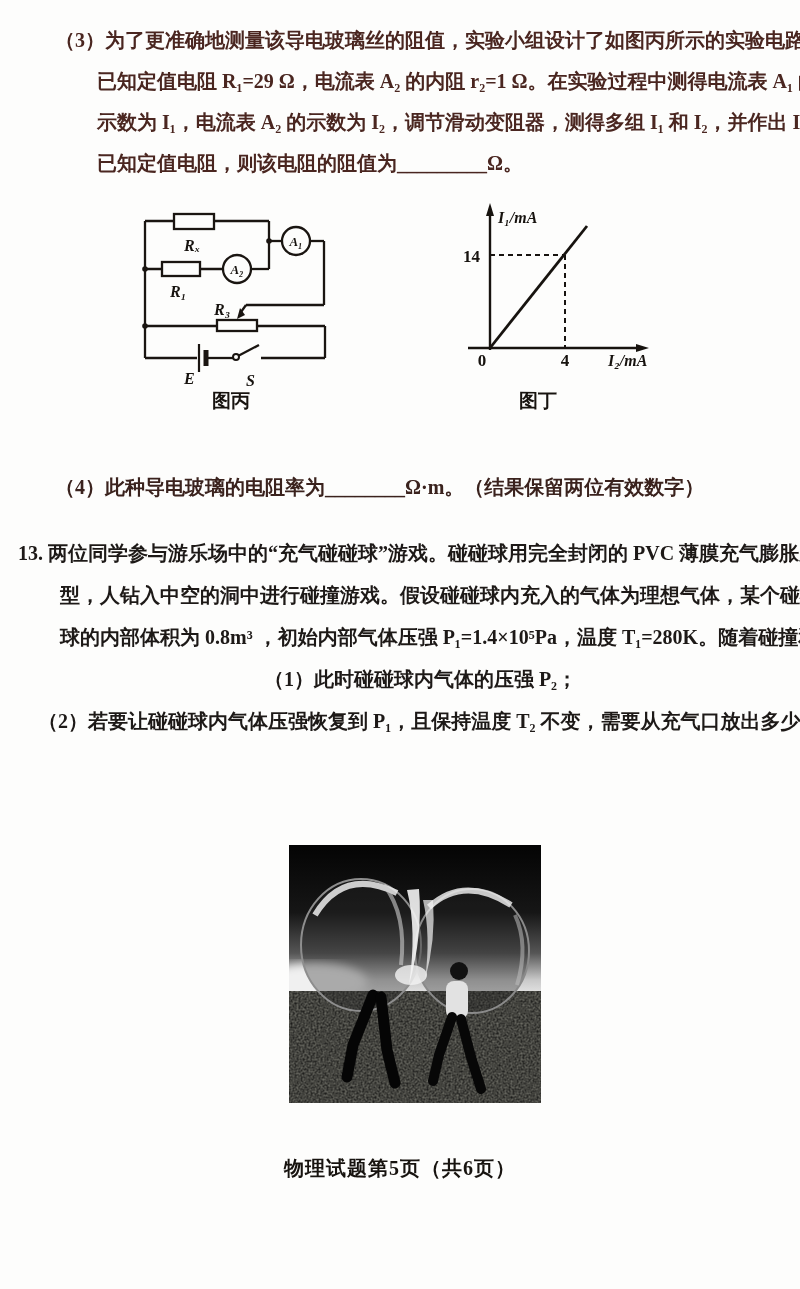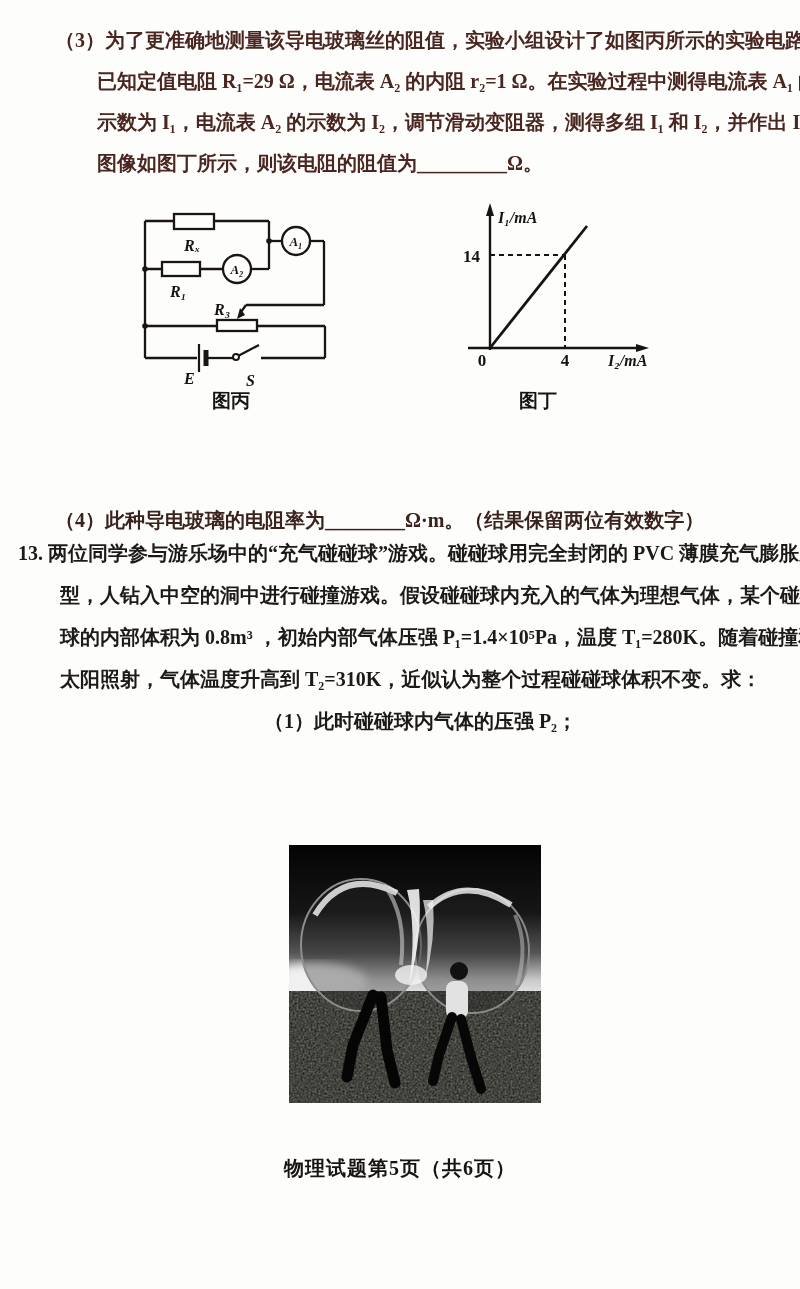--- a/index.html
+++ b/index.html
@@ -9,21 +9,21 @@
     font-family:"Liberation Serif","DejaVu Serif",serif;
     color:#211c19;
   }
   .abs{position:absolute;}
   .line{white-space:nowrap;font-size:20px;font-weight:600;}
   
   .q3{top:20px;left:55px;width:740px;color:#4a2620;}
   .q3 .line{line-height:41px;}
   .q3 .cont{padding-left:42px;}
   
-  .q4{top:474px;left:55px;color:#3a221d;margin-top:33px;}
+  .q4{top:474px;left:55px;color:#3a221d;}
   
   .q13{top:532px;left:18px;width:778px;color:#1d1917;}
   .q13 .line{line-height:42px;}
   .q13 .i42{padding-left:42px;}
   .q13 .i27{padding-left:27px;text-align:center;}
   .q13 .i20{padding-left:20px;}
   .q13 .i77{padding-left:77px;}
   
   .fig{top:198px;width:280px;height:215px;}
   .fig-bing{left:122px;}
@@ -39,21 +39,21 @@
   .footer{top:1155px;left:0;width:800px;text-align:center;
           font-size:20px;font-weight:700;color:#17130f;letter-spacing:1px;}
 </style>
 </head>
 <body>
 
 <div class="abs q3">
   <div class="line">（3）为了更准确地测量该导电玻璃丝的阻值，实验小组设计了如图丙所示的实验电路。</div>
   <div class="line cont">已知定值电阻 R₁=29 Ω，电流表 A₂ 的内阻 r₂=1 Ω。在实验过程中测得电流表 A₁ 的</div>
   <div class="line cont">示数为 I₁，电流表 A₂ 的示数为 I₂，调节滑动变阻器，测得多组 I₁ 和 I₂，并作出 I₁−I₂</div>
-  <div class="line cont">图像如图丁所示，则该电阻的阻值为_________Ω。</div>
+  <div class="line cont">已知定值电阻，则该电阻的阻值为_________Ω。</div>
 </div>
 
 <div class="abs fig fig-bing">
   <svg viewBox="0 0 280 215" width="280" height="215">
     <g stroke="#1a1511" stroke-width="2.3" fill="none">
 
       <path d="M23,23 V160"></path>
 
       <path d="M23,23 H147"></path>
       <path d="M147,23 V71"></path>
@@ -138,22 +138,22 @@
     <text x="108" y="209" class="caption-text" text-anchor="middle">图丁</text>
   </svg>
 </div>
 
 <div class="abs q4 line">（4）此种导电玻璃的电阻率为________Ω·m。（结果保留两位有效数字）</div>
 
 <div class="abs q13">
   <div class="line">13. 两位同学参与游乐场中的“充气碰碰球”游戏。碰碰球用完全封闭的 PVC 薄膜充气膨胀成</div>
   <div class="line i42">型，人钻入中空的洞中进行碰撞游戏。假设碰碰球内充入的气体为理想气体，某个碰碰</div>
   <div class="line i42">球的内部体积为 0.8m³ ，初始内部气体压强 P₁=1.4×10⁵Pa，温度 T₁=280K。随着碰撞和</div>
-  <div class="line i42">太阳照射，气体温度升高到 T₂=310K，近似认为整个过程碰碰球体积不变。求：</div>
   <div class="line i27">（1）此时碰碰球内气体的压强 P₂；</div>
+  <div class="line i20">（2）若要让碰碰球内气体压强恢复到 P₁，且保持温度 T₂ 不变，需要从充气口放出多少</div>
 </div>
 
 <div class="abs photo">
   <svg viewBox="0 0 252 258" width="252" height="258">
     <defs>
       <linearGradient id="sky" x1="0" y1="0" x2="0" y2="1">
         <stop offset="0%" stop-color="#040404"></stop>
         <stop offset="45%" stop-color="#161616"></stop>
         <stop offset="72%" stop-color="#555"></stop>
         <stop offset="90%" stop-color="#c9c9c9"></stop>

